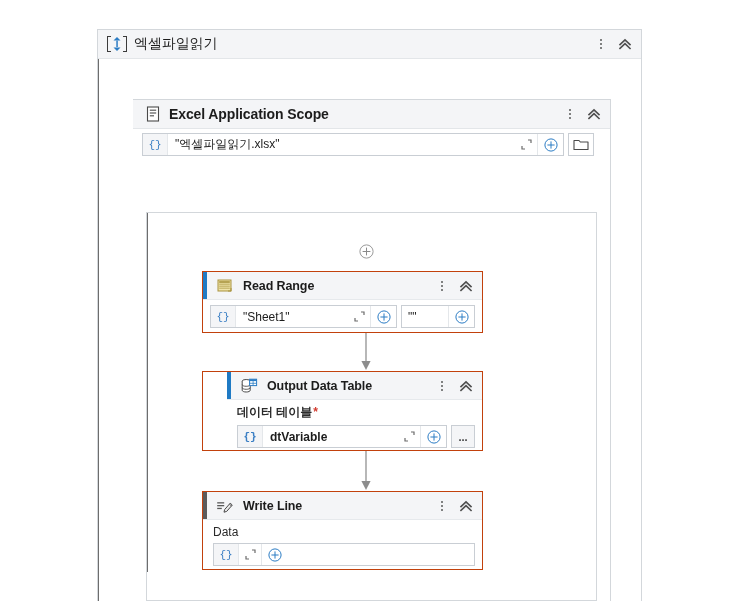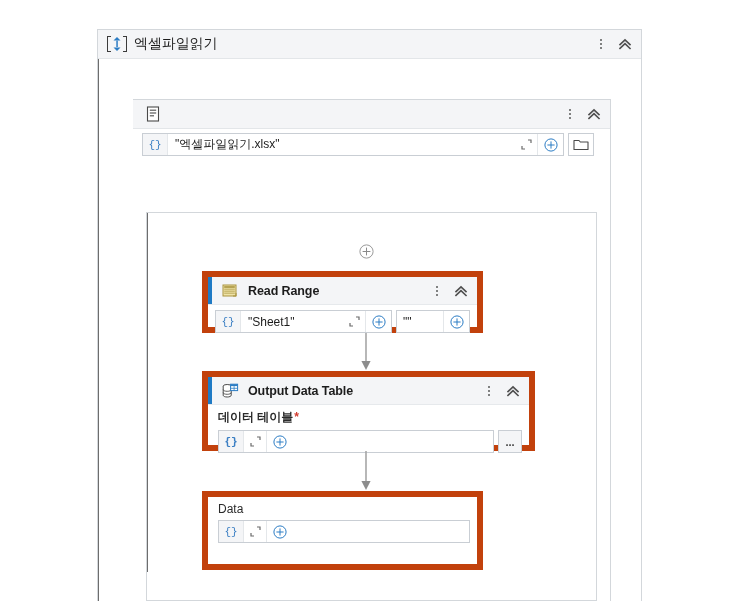--- a/index.html
+++ b/index.html
@@ -122,21 +122,21 @@
   .conn {
     position: absolute;
     width: 14px;
     cursor: default;
   }
 
   
   .act {
     position: absolute;
     background: #ffffff;
-    border: 6px solid #c2410c;
+    border: 1px solid #c2410c;
     box-sizing: border-box;
   }
   .act-header {
     height: 28px;
     background: #f4f5f7;
     border-bottom: 1px solid #e6e9ec;
     display: flex;
     align-items: center;
     padding: 0 6px 0 0;
     box-sizing: border-box;
@@ -308,20 +308,21 @@
 
     <div class="rail-blue" style="left:0px; top:0px; height:502px;"></div>
 
     <div class="seq-header" style="padding-left:11px;">
       <svg class="act-ico" viewBox="0 0 18 16" style="margin-left:0;">
         <rect x="3.5" y="1" width="11" height="14" fill="#ffffff" stroke="#4a4a4a" stroke-width="1.1"></rect>
         <rect x="5.8" y="3.6" width="6.4" height="1.2" fill="#5a5a5a"></rect>
         <rect x="5.8" y="6.4" width="6.4" height="1.2" fill="#5a5a5a"></rect>
         <rect x="5.8" y="9.2" width="4.2" height="1.2" fill="#5a5a5a"></rect>
       </svg>
+      <span class="seq-title" style="font-weight:bold;">Excel Application Scope</span>
       <span class="hdr-icons">
         <span class="ico-dots">
           <i></i>
             <i></i>
             <i></i>
         </span>
         <svg class="ico-chev" viewBox="0 0 14 14">
           <path d="M2 7.6 L7 2.8 L12 7.6" fill="none" stroke="#4f4f4f" stroke-width="1.6" stroke-linecap="square"></path>
           <path d="M2 11.4 L7 6.6 L12 11.4" fill="none" stroke="#4f4f4f" stroke-width="1.6" stroke-linecap="square"></path>
         </svg>
@@ -425,21 +426,21 @@
             </div>
           </div>
 
           <span class="conn" style="left:212px; top:120px; height:38px;">
             <svg width="14" height="38" viewBox="0 0 14 38">
               <path d="M7 0 V28" stroke="#a6a6a6" stroke-width="1.6"></path>
               <path d="M7 37 L2.4 28 L11.6 28 Z" fill="#8d8d8d"></path>
             </svg>
           </span>
 
-          <div class="act" style="left:55px; top:158px; width:333px; height:80px;">
+          <div class="act" style="left:55px; top:158px; width:281px; height:80px;padding-left:24px;">
             <div class="act-header">
               <span class="act-accent"></span>
               <svg class="act-ico" viewBox="0 0 18 16">
                 <ellipse cx="6.2" cy="3.2" rx="4" ry="1.7" fill="#ffffff" stroke="#4a4a4a" stroke-width="1"></ellipse>
                 <path d="M2.2 3.2 V12.3 C2.2 13.3 4 14 6.2 14 C8.4 14 10.2 13.3 10.2 12.3 V3.2" fill="#ffffff" stroke="#4a4a4a" stroke-width="1"></path>
                 <path d="M2.2 6.6 C2.2 7.6 4 8.3 6.2 8.3 C8.4 8.3 10.2 7.6 10.2 6.6" fill="none" stroke="#4a4a4a" stroke-width="0.9"></path>
                 <path d="M2.2 9.6 C2.2 10.6 4 11.3 6.2 11.3 C8.4 11.3 10.2 10.6 10.2 9.6" fill="none" stroke="#4a4a4a" stroke-width="0.9"></path>
                 <rect x="9.6" y="1.2" width="7" height="6.4" fill="#ffffff" stroke="#2b7cc4" stroke-width="1"></rect>
                 <rect x="9.6" y="1.2" width="7" height="1.9" fill="#2b7cc4"></rect>
                 <path d="M13.1 3.1 V7.6 M9.6 5.3 H16.6" stroke="#2b7cc4" stroke-width="0.8"></path>
@@ -457,20 +458,21 @@
                 </svg>
               </span>
             </div>
             <div class="act-body" style="padding:4px 7px 6px 10px;font-weight:bold;">
               <div class="fld-label">
                 <span>데이터 테이블</span><span class="req-star">*</span>
               </div>
               <div class="expr-row">
                 <div class="expr">
                   <span class="expr-brace">{}</span>
+                  <span class="expr-val">dtVariable</span>
                   <span class="expr-open">
                     <svg width="11" height="11" viewBox="0 0 11 11">
                       <path d="M7 1 H10 V4" fill="none" stroke="#6b6b6b" stroke-width="1.2"></path>
                       <path d="M4 10 H1 V7" fill="none" stroke="#6b6b6b" stroke-width="1.2"></path>
                     </svg>
                   </span>
                   <span class="expr-plus">
                     <svg width="14" height="14" viewBox="0 0 14 14">
                       <circle cx="7" cy="7" r="6.1" fill="#ffffff" stroke="#2b7cc4" stroke-width="1"></circle>
                       <path d="M7 3.4 V10.6 M3.4 7 H10.6" stroke="#2b7cc4" stroke-width="1"></path>
@@ -483,20 +485,42 @@
           </div>
 
           <span class="conn" style="left:212px; top:238px; height:40px;">
             <svg width="14" height="40" viewBox="0 0 14 40">
               <path d="M7 0 V30" stroke="#a6a6a6" stroke-width="1.6"></path>
               <path d="M7 39 L2.4 30 L11.6 30 Z" fill="#8d8d8d"></path>
             </svg>
           </span>
 
           <div class="act" style="left:55px; top:278px; width:281px; height:79px;">
+            <div class="act-header">
+              <span class="act-accent" style="background:#5b5b5b;"></span>
+              <svg class="act-ico" viewBox="0 0 18 16">
+                <rect x="1.2" y="4.2" width="7" height="1.3" fill="#5a5a5a"></rect>
+                <rect x="1.2" y="7" width="7" height="1.3" fill="#5a5a5a"></rect>
+                <rect x="1.2" y="9.8" width="4.6" height="1.3" fill="#5a5a5a"></rect>
+                <path d="M8.6 11.6 L14.2 5.2 L16.3 7 L10.7 13.4 L8 14.2 Z" fill="#e9e9e9" stroke="#4a4a4a" stroke-width="1" stroke-linejoin="round"></path>
+                <path d="M13.4 6.1 L15.4 7.9" stroke="#4a4a4a" stroke-width="0.9"></path>
+              </svg>
+              <span class="act-title">Write Line</span>
+              <span class="hdr-icons">
+                <span class="ico-dots">
+                  <i></i>
+                    <i></i>
+                    <i></i>
+                </span>
+                <svg class="ico-chev" viewBox="0 0 14 14">
+                  <path d="M2 7.6 L7 2.8 L12 7.6" fill="none" stroke="#4f4f4f" stroke-width="1.6" stroke-linecap="square"></path>
+                  <path d="M2 11.4 L7 6.6 L12 11.4" fill="none" stroke="#4f4f4f" stroke-width="1.6" stroke-linecap="square"></path>
+                </svg>
+              </span>
+            </div>
             <div class="act-body" style="padding:5px 7px 6px 10px;">
               <div class="fld-label">
                 <span>Data</span>
               </div>
               <div class="expr-row">
                 <div class="expr">
                   <span class="expr-brace">{}</span>
                   <span class="expr-open">
                     <svg width="11" height="11" viewBox="0 0 11 11">
                       <path d="M7 1 H10 V4" fill="none" stroke="#6b6b6b" stroke-width="1.2"></path>

